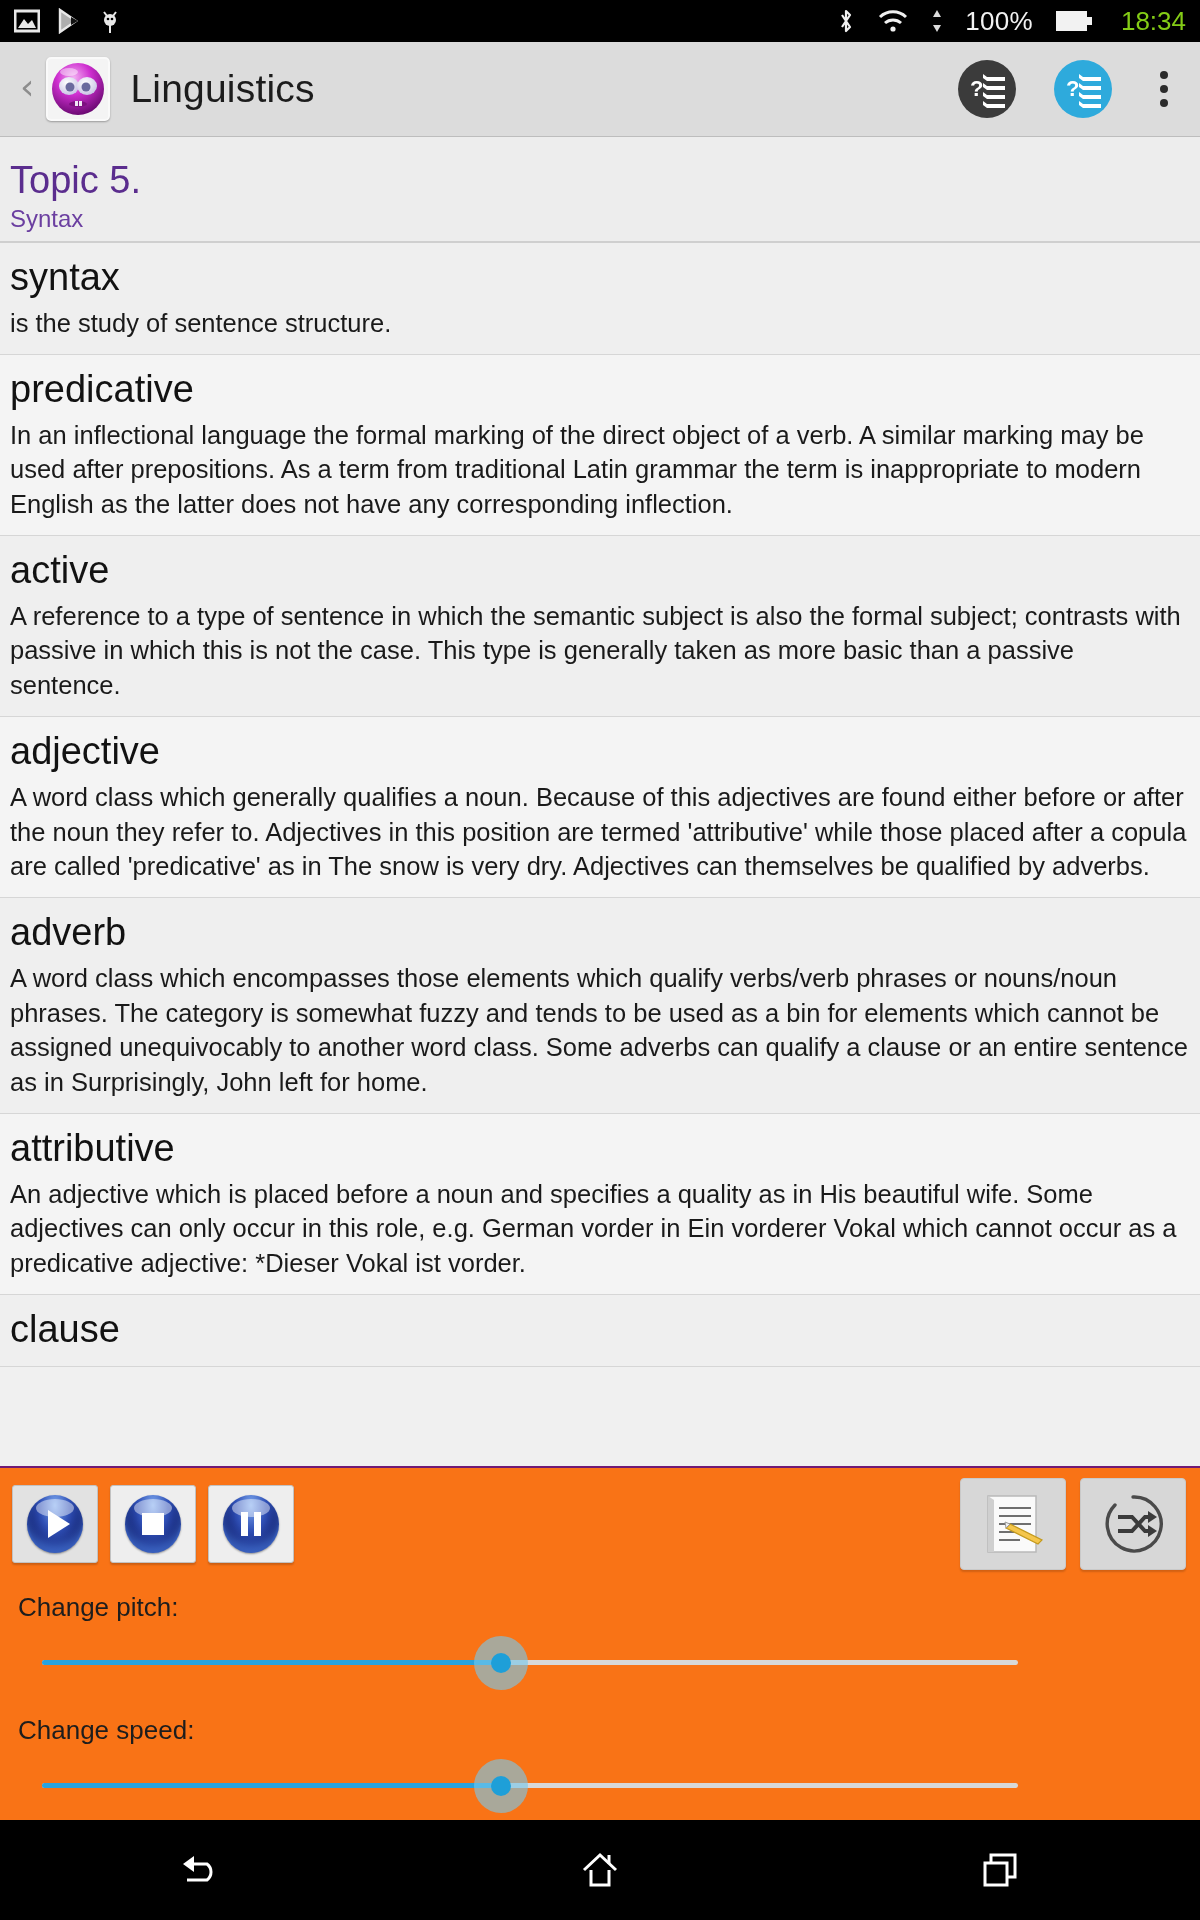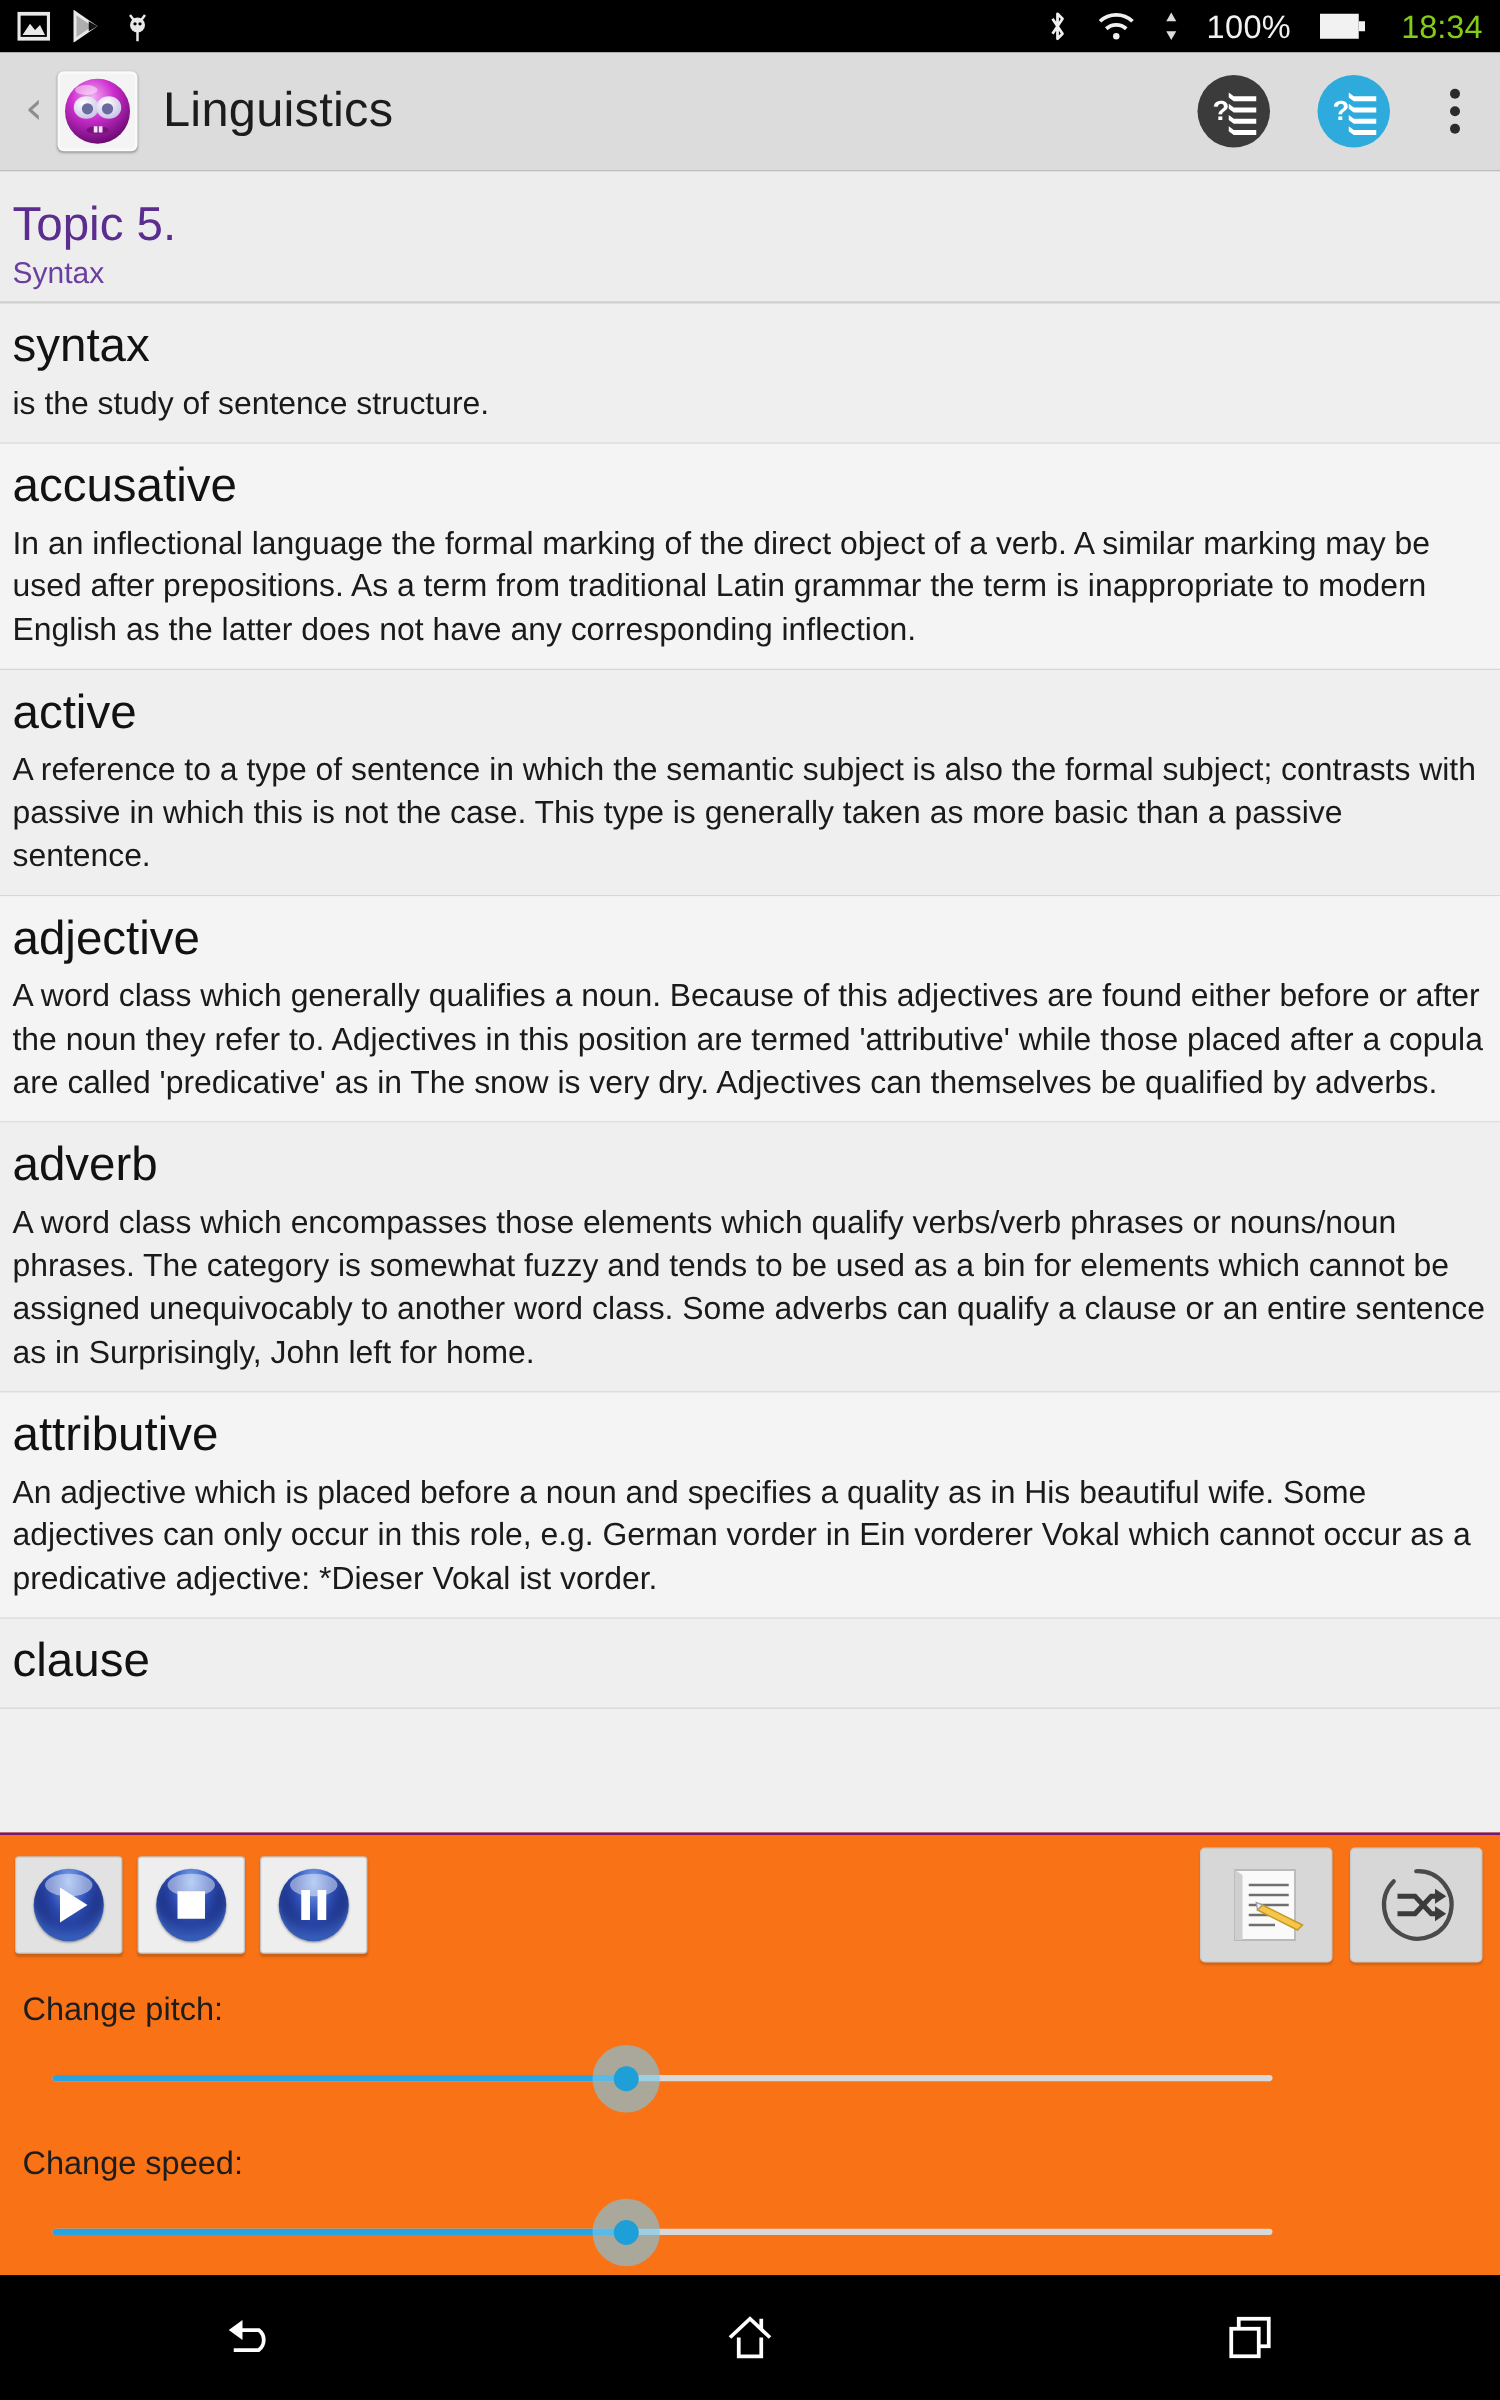--- a/index.html
+++ b/index.html
@@ -239,21 +239,21 @@
     <div class="topic-title">Topic 5.</div>
     <div class="topic-sub">Syntax</div>
   </div>
 
   <div class="list" id="glossary-list">
       <div class="entry">
         <div class="term">syntax</div>
         <div class="def">is the study of sentence structure.</div>
       </div>
       <div class="entry">
-        <div class="term">accusative</div>
+        <div class="term">predicative</div>
         <div class="def">In an inflectional language the formal marking of the direct object of a verb. A similar marking may be used after prepositions. As a term from traditional Latin grammar the term is inappropriate to modern English as the latter does not have any corresponding inflection.</div>
       </div>
       <div class="entry">
         <div class="term">active</div>
         <div class="def">A reference to a type of sentence in which the semantic subject is also the formal subject; contrasts with passive in which this is not the case. This type is generally taken as more basic than a passive sentence.</div>
       </div>
       <div class="entry">
         <div class="term">adjective</div>
         <div class="def">A word class which generally qualifies a noun. Because of this adjectives are found either before  or after the noun they refer to. Adjectives in this position are termed 'attributive' while those placed after a copula are called 'predicative' as in The snow is very dry. Adjectives can themselves be qualified by adverbs.</div>
       </div>

